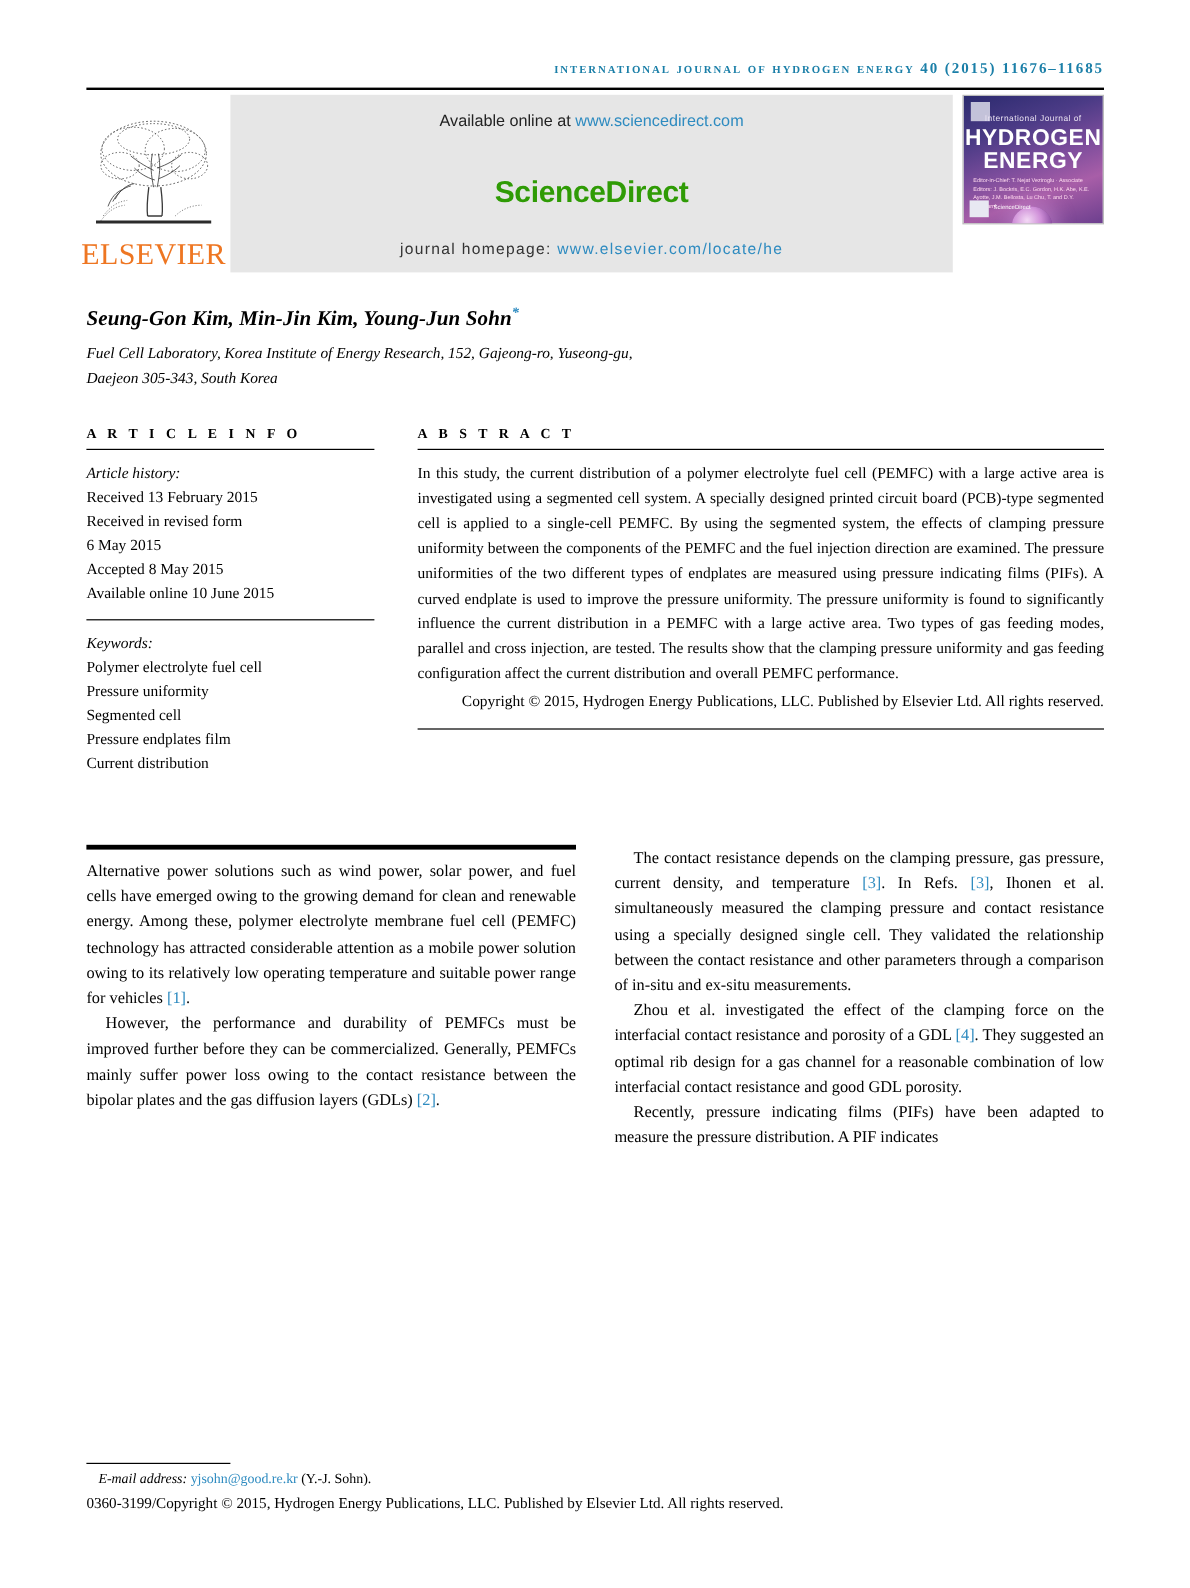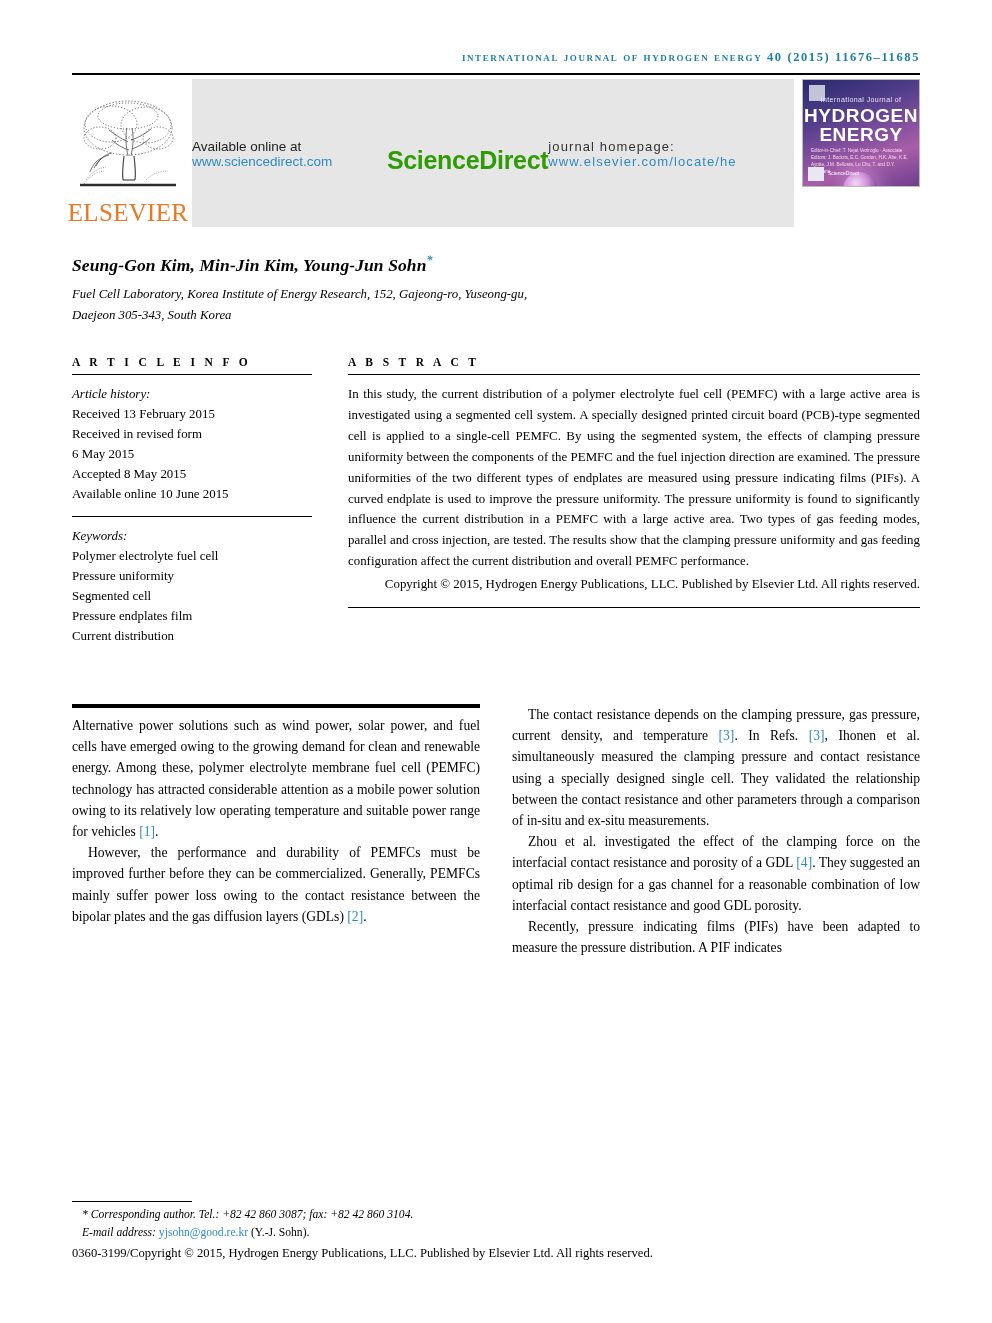--- a/index.html
+++ b/index.html
@@ -66,21 +66,21 @@
     line-height: 1;
     font-weight: normal;
     margin-top: 2px;
   }
 
   .sd-box {
     flex: 1 1 auto;
     background: #e6e6e6;
     position: relative;
     display: flex;
-    flex-direction: row;
+    flex-direction: column;
     justify-content: space-between;
     align-items: center;
     padding: 14px 0 12px 0;
     box-sizing: border-box;
   }
   .sd-avail {
     font-family: "Liberation Sans", sans-serif;
     font-size: 13.5px;
     color: #222;
   }
@@ -426,18 +426,17 @@
     </div>
     <div class="bcol">
       <p class="p" style="text-indent:16px">The contact resistance depends on the clamping pressure, gas pressure, current density, and temperature <span class="ref">[3]</span>. In Refs. <span class="ref">[3]</span>, Ihonen et al. simultaneously measured the clamping pressure and contact resistance using a specially designed single cell. They validated the relationship between the contact resistance and other parameters through a comparison of in-situ and ex-situ measurements.</p>
       <p class="p">Zhou et al. investigated the effect of the clamping force on the interfacial contact resistance and porosity of a GDL <span class="ref">[4]</span>. They suggested an optimal rib design for a gas channel for a reasonable combination of low interfacial contact resistance and good GDL porosity.</p>
       <p class="p">Recently, pressure indicating films (PIFs) have been adapted to measure the pressure distribution. A PIF indicates</p>
     </div>
   </div>
 
   <div class="footnote">
     <div class="fn-rule"></div>
-    <div class="fn-line fn-indent">* Corresponding author. Tel.: +82 42 860 3087; fax: +82 42 860 3104.</div>
     <div class="fn-line fn-indent"><span class="fn-line">E-mail address: </span><span class="fn-link">yjsohn@good.re.kr</span><span class="fn-line norm"> (Y.-J. Sohn).</span></div>
     <div class="issn">0360-3199/Copyright © 2015, Hydrogen Energy Publications, LLC. Published by Elsevier Ltd. All rights reserved.</div>
   </div>
 
 </div>
 
 </body></html>

